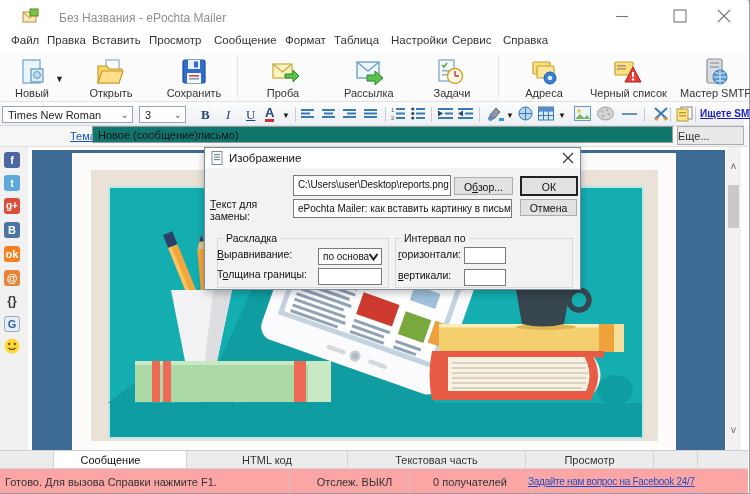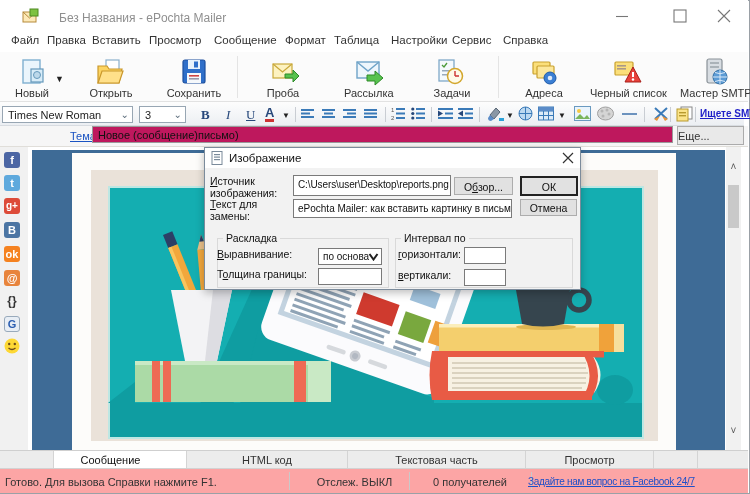--- a/index.html
+++ b/index.html
@@ -20,21 +20,21 @@
 
 .fmtbar{position:absolute;left:0;top:102px;width:744px;height:24px;background:linear-gradient(#fdfdfd,#eceff3);border-bottom:1px solid #d8dce1;}
 .combo{position:absolute;top:4px;height:17px;background:#fff;border:1px solid #98a6b3;font-size:11px;color:#222;}
 .combo .ct{position:absolute;left:5px;top:2px;white-space:nowrap;}
 .combo .ca{position:absolute;right:3px;top:2px;color:#5a6b7a;font-size:10px;}
 .fsep{position:absolute;top:5px;height:15px;width:1px;background:#c9cdd3;}
 .fico{position:absolute;top:4px;}
 
 .temarow{position:absolute;left:0;top:126px;width:748px;height:21px;background:#f6f6f6;border-bottom:1px solid #e0ded9;}
 .tema-l{position:absolute;left:58px;top:4px;font-size:11px;color:#1a53c2;text-decoration:underline;margin-left:12px;}
-.tema-in{position:absolute;left:92px;top:0px;width:581px;height:17px;background:#be185d;border:1px solid #9b9b9b;font-size:11px;color:#111;padding:2px 0 0 5px;}
+.tema-in{position:absolute;left:92px;top:0px;width:581px;height:17px;background:#0f766e;border:1px solid #9b9b9b;font-size:11px;color:#111;padding:2px 0 0 5px;}
 .tema-btn{position:absolute;left:677px;top:0px;width:67px;height:19px;background:#e9e9e9;border:1px solid #ababab;font-size:11px;color:#333;padding-top:3px;}
 
 .sidebar{position:absolute;left:0;top:147px;width:28px;height:303px;background:#f1f1f1;}
 .sic{position:absolute;left:4px;width:16px;height:16px;border-radius:3px;color:#fff;font-size:11px;font-weight:bold;text-align:center;line-height:16px;}
 
 .editor{position:absolute;left:28px;top:147px;width:698px;height:303px;background:#fff;}
 .eblue{position:absolute;left:4px;top:3px;width:693px;height:300px;background:#3e6b96;}
 .ecard{position:absolute;left:44px;top:6px;width:604px;height:297px;background:#fdfcfa;}
 .emat{position:absolute;left:63px;top:23px;width:567px;height:271px;background:#eae2d9;}
 
@@ -450,21 +450,20 @@
         <rect x="1" y="0.5" width="10" height="13" fill="#fff" stroke="#7a8a9a"></rect>
         <rect x="3" y="3" width="6" height="1.2" fill="#7a8a9a"></rect>
         <rect x="3" y="5.5" width="6" height="1.2" fill="#7a8a9a"></rect>
         <rect x="3" y="8" width="6" height="1.2" fill="#7a8a9a"></rect>
       </svg>
     <div class="abs" style="left:24px;top:4px;font-size:11.5px;color:#111">Изображение</div>
     <svg class="dlg-x" style="right:6px;top:4px;position:absolute" width="12" height="12">
         <path d="M1 1 L11 11 M11 1 L1 11" stroke="#333" stroke-width="1.2"></path>
       </svg>
   </div>
-  <div class="dlbl" style="left:5px;top:28px"><u>И</u>сточник<br>изображения:</div>
   <div class="din" style="left:88px;top:27px;width:158px;height:19px;padding:3px 0 16px 4px;letter-spacing:-0.1px">C:\Users\user\Desktop\reports.png</div>
   <div class="dbtn" style="left:249px;top:29px;width:59px;height:18px;padding-top:3px">О<u>б</u>зор...</div>
   <div class="dbtn" style="left:315px;top:28px;width:58px;height:20px;border:2px solid #222;padding-top:3px">ОК</div>
   <div class="dlbl" style="left:5px;top:51px"><u>Т</u>екст для<br>замены:</div>
   <div class="din" style="left:88px;top:51px;width:219px;height:19px;padding:3px 0 0 4px">ePochta Mailer: как вставить картинку в письмо</div>
   <div class="dbtn" style="left:315px;top:51px;width:57px;height:17px;padding-top:2px">Отмена</div>
   <div class="grp" style="left:190px;top:90px;width:178px;height:50px">
       <div class="grp-l">Интервал по</div>
     </div>
   <div class="grp" style="left:12px;top:90px;width:172px;height:50px">

